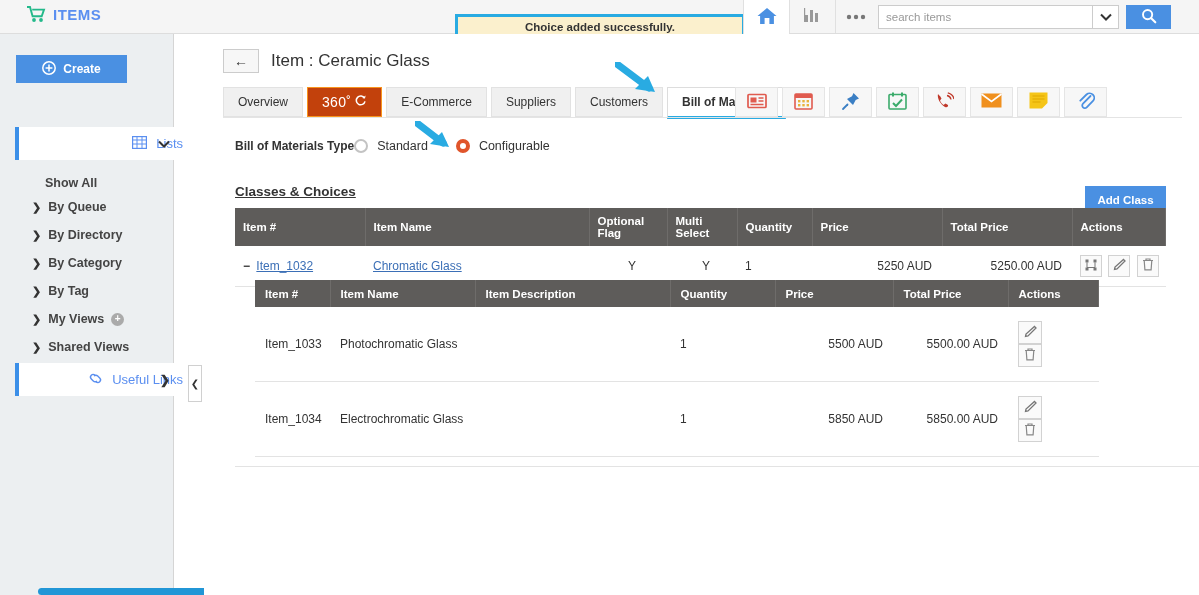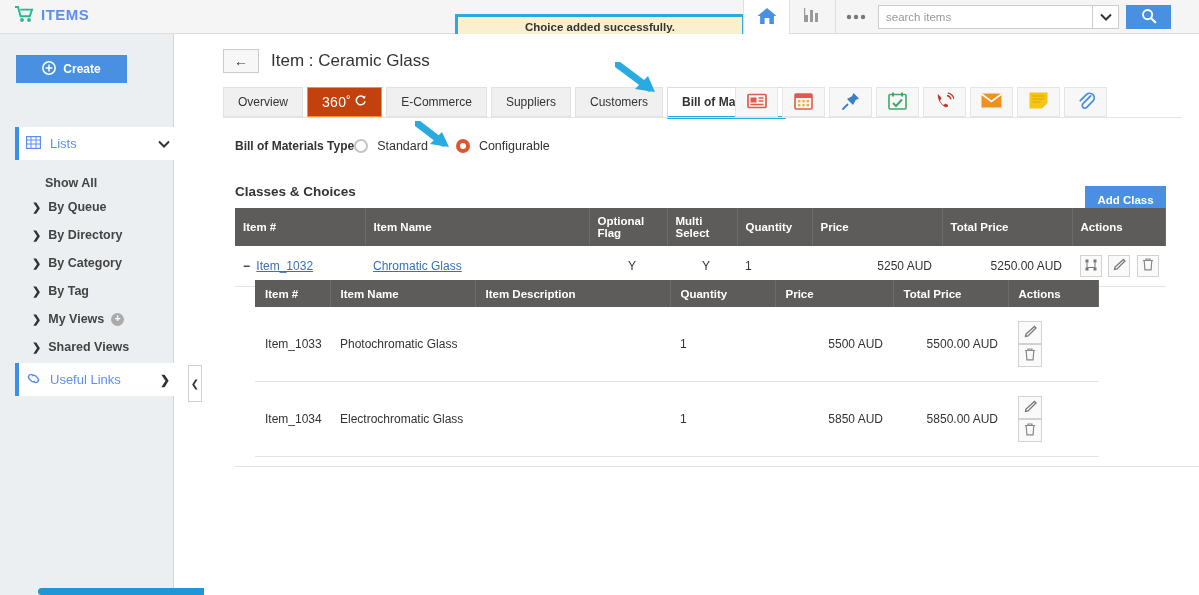--- a/index.html
+++ b/index.html
@@ -7,21 +7,21 @@
   body {
     width:1199px; height:595px;
     font-family:"Liberation Sans", sans-serif;
     font-size:12px; color:#333; background:#fff;
     overflow:hidden; position:relative;
   }
 
   
   .topbar { position:absolute; left:0; top:0; width:1199px; height:34px;
             background:#f5f5f5; border-bottom:1px solid #ddd; }
-  .brand { position:absolute; left:14px; top:5px; display:flex; align-items:center; gap:7px; }
+  .brand { position:absolute; left:26px; top:5px; display:flex; align-items:center; gap:7px; }
   .brand-text { color:#5b8ff0; font-weight:bold; font-size:15px; letter-spacing:.5px; }
   .cart-icon svg { display:block; }
 
   .notif { position:absolute; left:455px; top:14px; width:290px; height:26px;
            background:#fbf0cd; border:3px solid #29abe2; display:flex;
            align-items:center; justify-content:center;
            font-weight:bold; font-size:11.5px; color:#333; }
 
   .hdr-btn { position:absolute; top:0; height:33px; width:46px;
              display:flex; align-items:center; justify-content:center;
@@ -41,21 +41,21 @@
                display:flex; align-items:center; justify-content:center; border:none; }
 
   
   .sidebar { position:absolute; left:0; top:34px; width:174px; height:561px;
              background:#eceff1; border-right:1px solid #d5d5d5; }
   .create-btn { position:absolute; left:16px; top:21px; width:111px; height:28px;
                 background:#4a90e2; color:#fff; font-size:12px; font-weight:bold;
                 display:flex; align-items:center; justify-content:center; gap:7px; }
   .sb-section { position:absolute; left:15px; width:168px; height:33px; background:#fff;
                 border-left:4px solid #3b8fe8; display:flex; align-items:center;
-                padding-left:7px; gap:9px; }
+                padding-left:7px; gap:9px;justify-content:flex-end; }
   .sb-section .lbl { color:#5b8ff0; font-size:13px; }
   .sb-section .chev { position:absolute; right:13px; color:#333; font-size:12px; font-weight:bold;}
   .sb-lists { top:93px; }
   .sb-useful { top:329px; }
   .sb-item { position:absolute; left:32px; font-size:12.5px; font-weight:bold;
              color:#444; display:flex; align-items:center; gap:7px; }
   .sb-arrow { font-size:11px; font-weight:bold; color:#333; }
   .plus-circ { width:13px; height:13px; border-radius:50%; background:#aaa;
                color:#fff; font-size:10px; line-height:12px; text-align:center;
                display:inline-block; font-weight:bold; }
@@ -92,21 +92,21 @@
   .tabrule { position:absolute; left:19px; top:83px; width:959px; height:1px; background:#e4e4e4; }
 
   .bomrow { position:absolute; left:31px; top:105px; display:flex; align-items:center; gap:0; }
   .bomlabel { font-size:12px; font-weight:bold; color:#333; }
   .radio { width:14px; height:14px; border-radius:50%; border:2px solid #c3c3c3;
            background:#fff; display:inline-block; }
   .radio.on { border:4px solid #e0552b; background:#fff; }
   .radiolabel { font-size:12.5px; color:#333; margin:0 28px 0 9px; }
 
   .secttitle { position:absolute; left:31px; top:150px; font-size:13.5px;
-               font-weight:bold; color:#333; }
+               font-weight:bold; color:#333;text-decoration:underline; }
   .addclass { position:absolute; left:881px; top:152px; width:81px; height:28px;
               background:#4a90e2; color:#fff; font-size:11.5px; font-weight:bold;
               display:flex; align-items:center; justify-content:center; }
 
   table { border-collapse:collapse; }
   .outer-tbl { position:absolute; left:31px; top:174px; width:931px; }
   .outer-tbl th { background:#5e5c5a; color:#fff; font-size:11.5px; font-weight:bold;
                   text-align:left; padding:7px 0 7px 8px; height:28px;
                   border-right:1px solid #6e6c6a; }
   .outer-tbl td { font-size:12px; padding:9px 0 9px 8px; color:#333;

